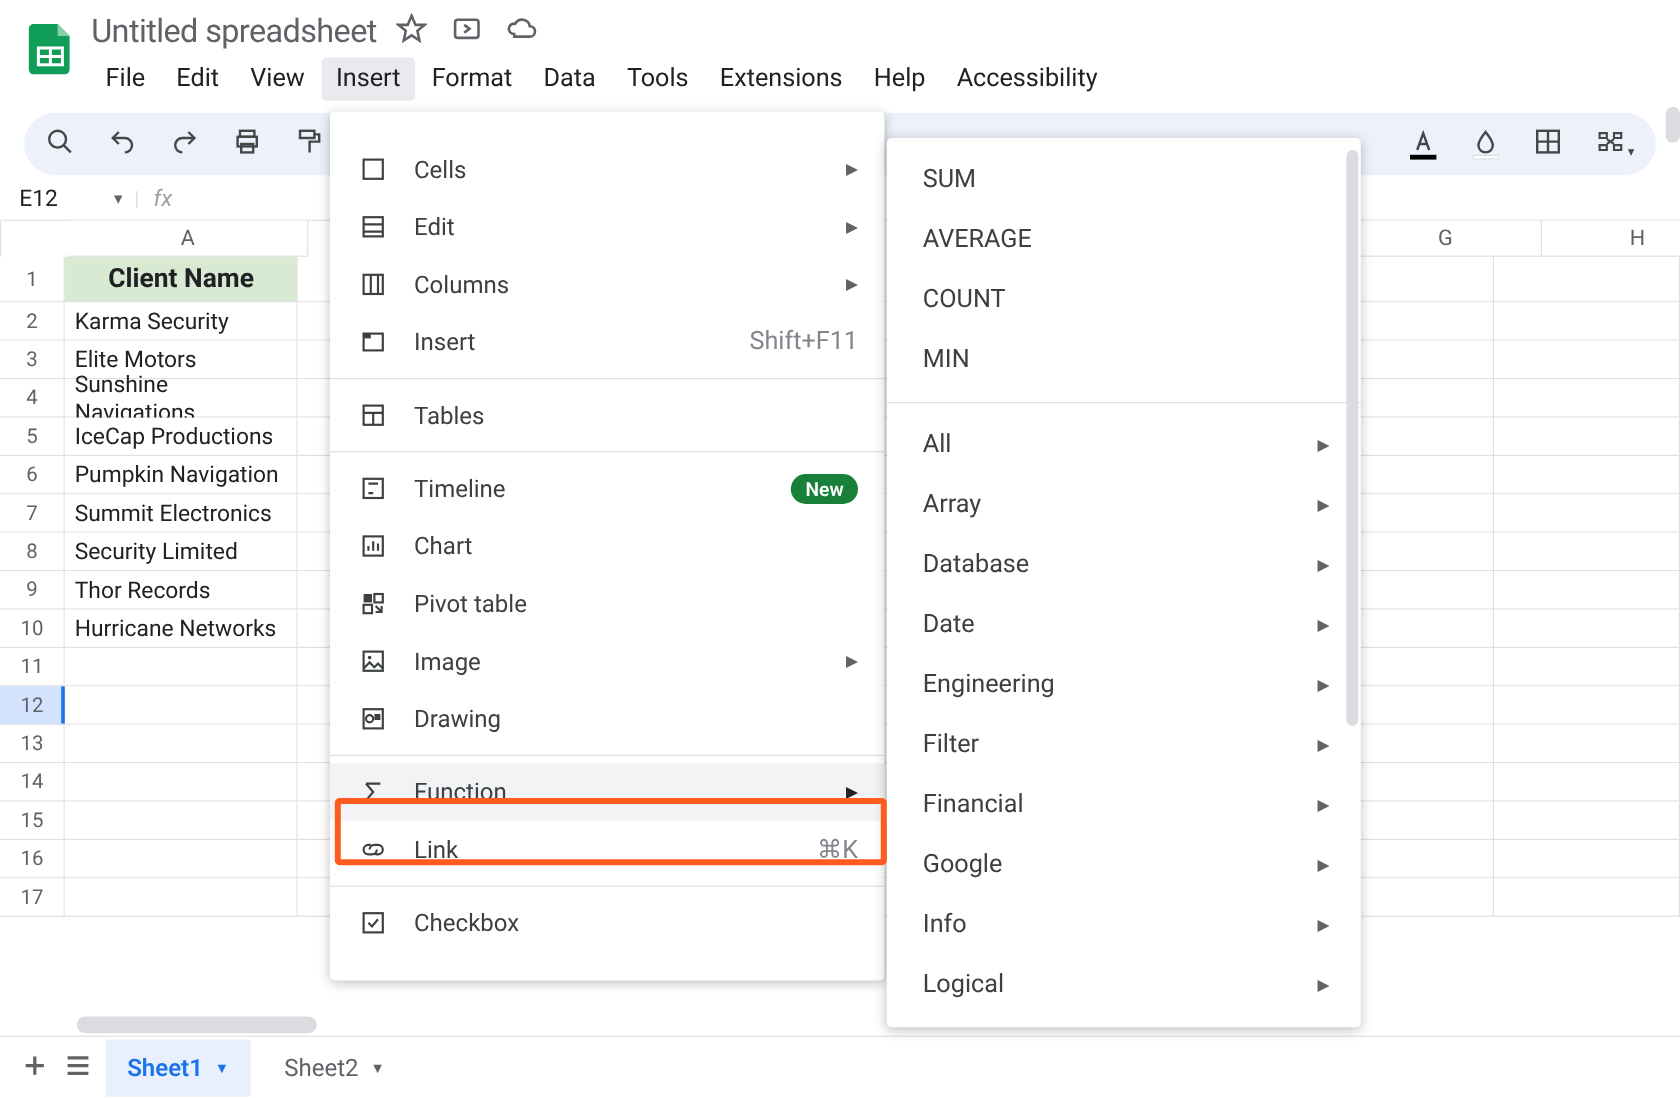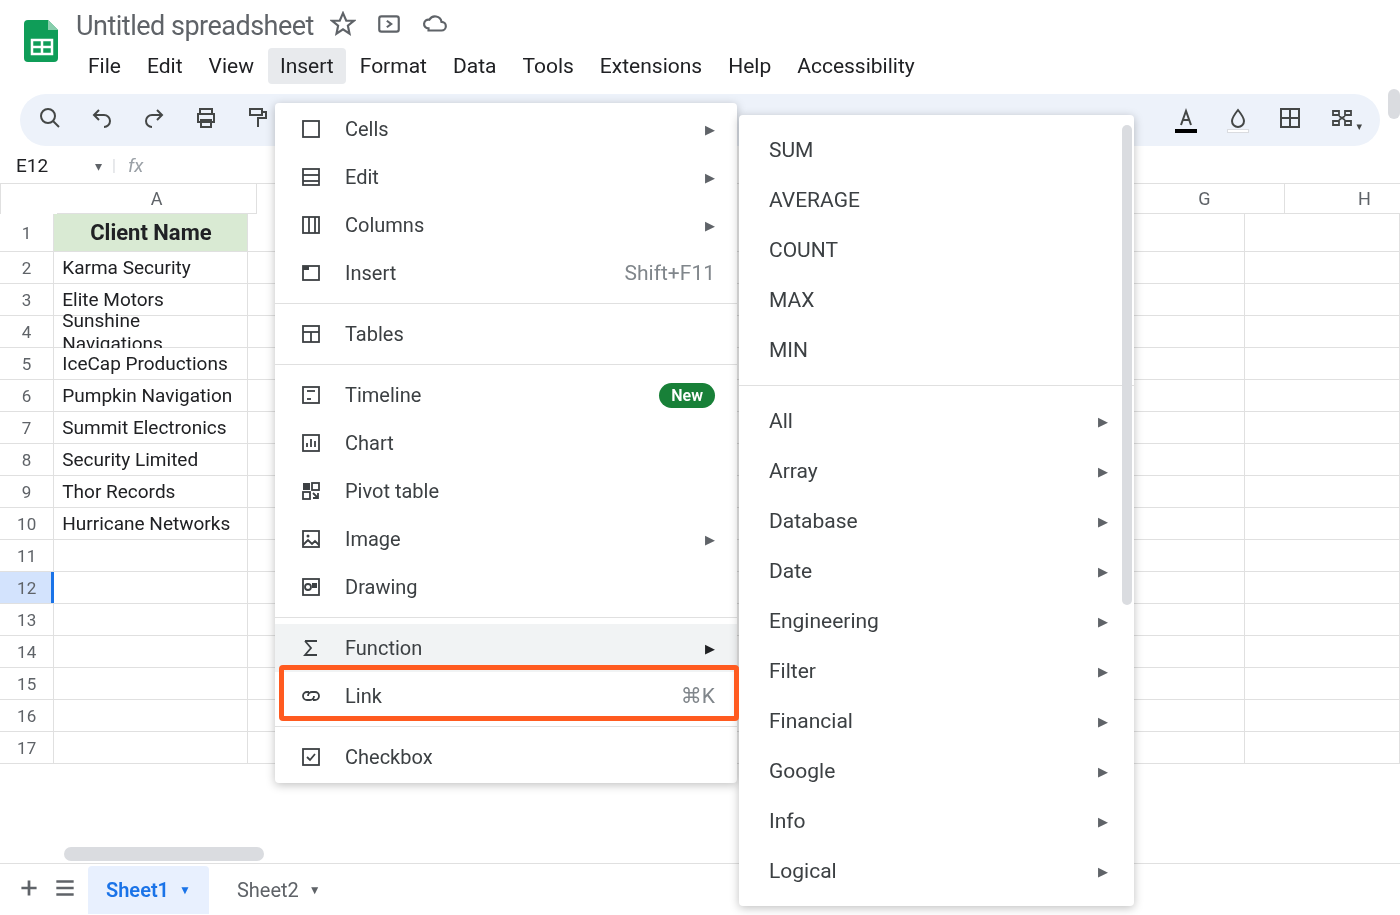--- a/index.html
+++ b/index.html
@@ -43,21 +43,21 @@
 .rowheader.first { height: 38px; }
 .rowheader.sel { background: #d3e3fd; position: relative;}
 .rowheader.sel::after { content:''; position:absolute; right:-1px; top:0; bottom:0; width:3px; background:#1a73e8; }
 .gridrow { display: flex; }
 .cell { width: 200px; height: 32px; border-right: 1px solid #e0e0e0; border-bottom: 1px solid #e0e0e0; padding: 0 8px; display: flex; align-items: center; font-size: 19px; color: #202124; background:#fff;}
 .cell.first { height: 38px; }
 .cell.header-cell { background: #d9ead3; font-weight: 700; justify-content: center; font-size: 22px;}
 .corner { width: 56px; height: 30px; border-right: 1px solid #e0e0e0; border-bottom: 1px solid #e0e0e0; background: #fff; }
 
 
-.menu-panel { position: absolute; top: 103px; left: 275px; width: 462px; background: #fff; border-radius: 4px; box-shadow: 0 2px 10px rgba(0,0,0,0.25); padding: 2px 0; z-index: 10; }
+.menu-panel { position: absolute; top: 93px; left: 275px; width: 462px; background: #fff; border-radius: 4px; box-shadow: 0 2px 10px rgba(0,0,0,0.25); padding: 24px 0; z-index: 10; }
 .menu-item { display: flex; align-items: center; height: 48px; padding: 0 24px; font-size: 20px; color: #3c4043; position: relative; cursor: pointer;}
 .menu-item .mi-icon { width: 24px; margin-right: 22px; display: flex; align-items: center;}
 .menu-item .mi-icon svg { width: 24px; height: 24px; fill: none; stroke: #3c4043; stroke-width: 1.8; }
 .menu-item .mi-sub { position: absolute; right: 22px; color: #5f6368; }
 .menu-item .mi-sub.arrow { font-size: 13px; }
 .menu-item .mi-shortcut { position: absolute; right: 22px; color: #80868b; font-size: 21px; }
 .menu-sep { height: 1px; background: #e0e0e0; margin: 6px 0; }
 .menu-item.highlighted { background: #f1f3f4; }
 .highlight-box { position: absolute; border: 5px solid #ff5a1f; border-radius: 4px; pointer-events: none; z-index: 11; left: 279px; top: 665px; width: 460px; height: 56px; }
 .new-badge { background: #188038; color: #fff; font-size: 16px; font-weight: 600; padding: 3px 12px; border-radius: 14px; position: absolute; right: 22px; }
@@ -452,21 +452,20 @@
       <span>Checkbox</span>
     </div>
 </div>
 <div class="highlight-box"></div>
 <div class="top-scroll-thumb"></div>
 
 <div class="submenu-panel">
   <div class="submenu-item">SUM</div>
   <div class="submenu-item">AVERAGE</div>
   <div class="submenu-item">COUNT</div>
-  <div class="submenu-item">MAX</div>
   <div class="submenu-item">MIN</div>
   <div class="menu-sep" style="margin:10px 0;"></div>
   <div class="submenu-item">
       <span>All</span>
       <span class="mi-sub">▶</span>
     </div>
   <div class="submenu-item">
       <span>Array</span>
       <span class="mi-sub">▶</span>
     </div>

